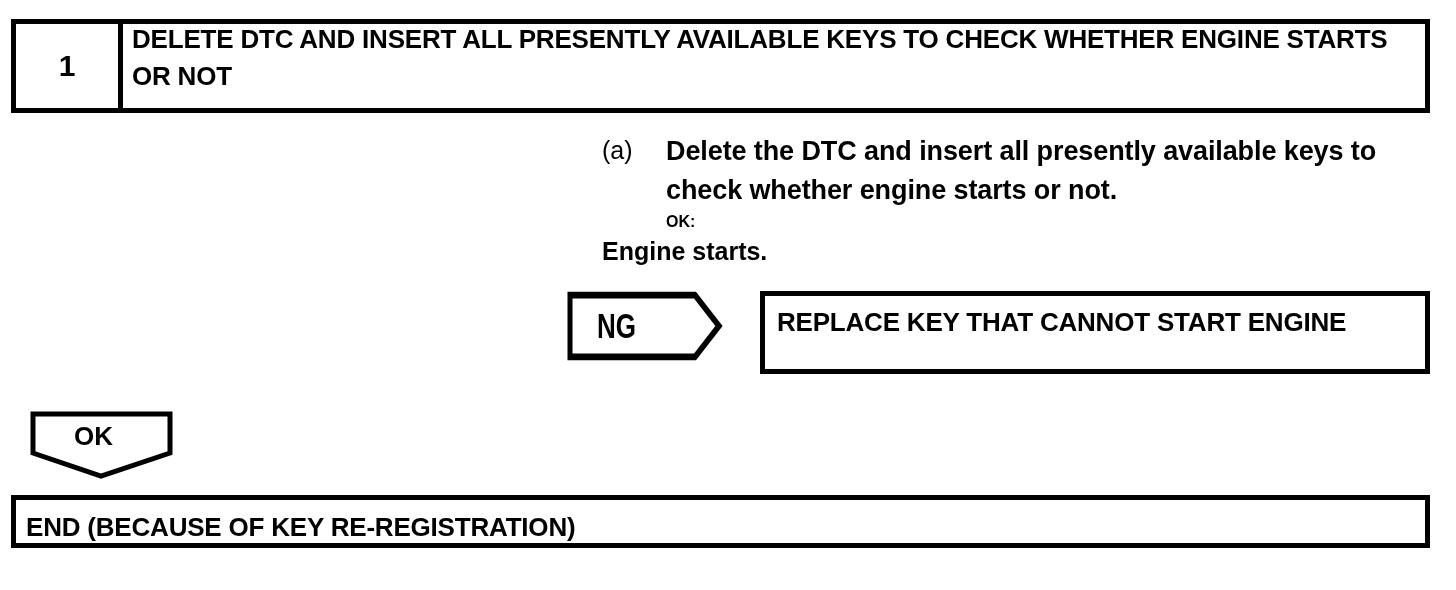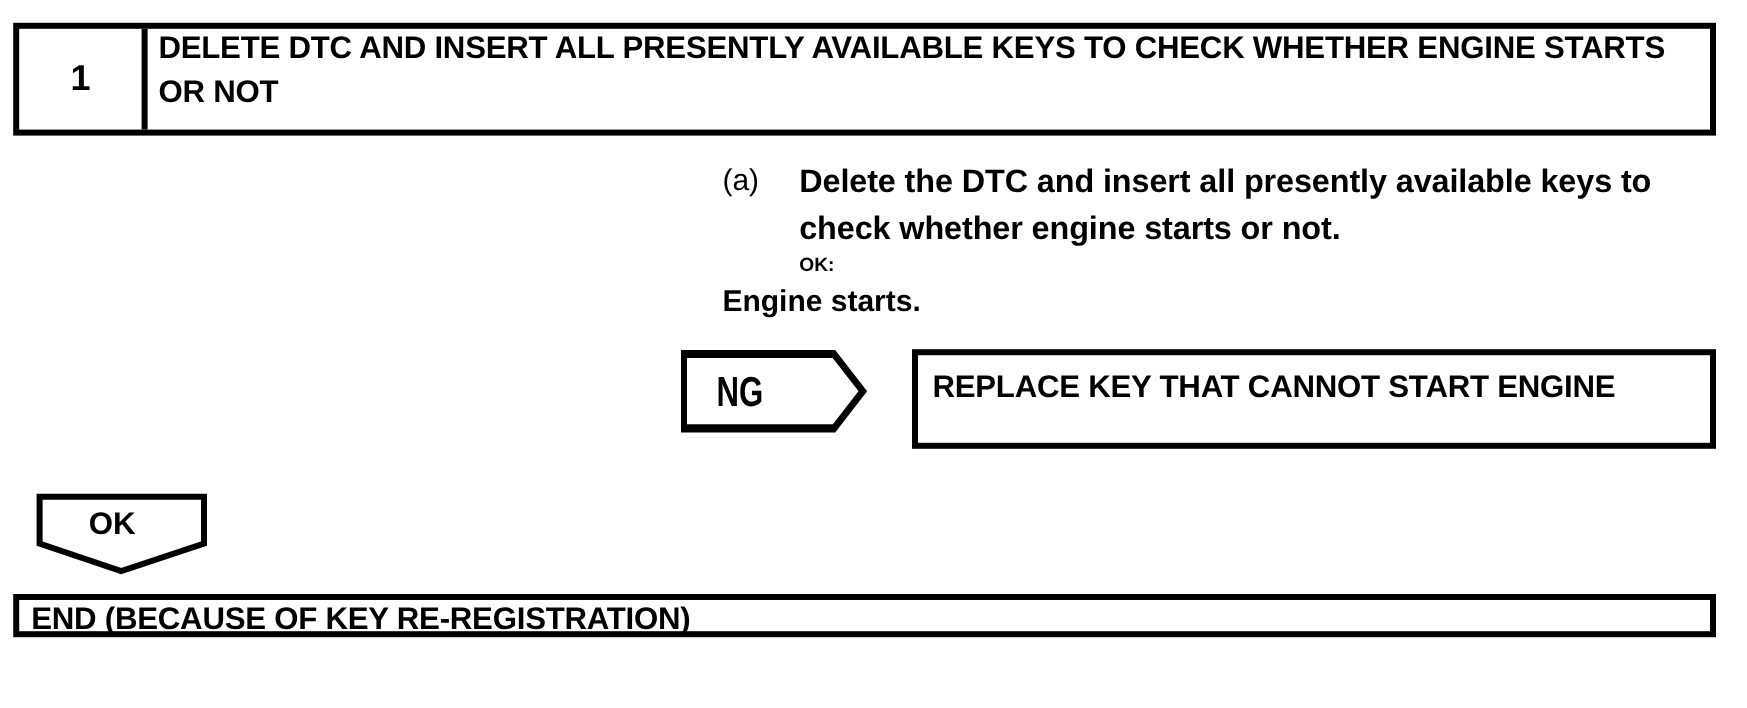--- a/index.html
+++ b/index.html
@@ -143,22 +143,22 @@
   .replace-box {
     left: 760px;
     top: 291px;
     width: 670px;
     height: 83px;
   }
   .end-box {
     left: 11px;
     top: 495px;
     width: 1419px;
-    height: 36px;
-    align-items: flex-start;
+    height: 53px;
+    align-items: flex-end;
   }
   .result-box-text {
     font-size: 26px;
     font-weight: bold;
     line-height: 1.38;
     letter-spacing: -0.2px;
     padding: 9px 10px 0 12px;
   }
   .end-box .result-box-text {
     padding: 0 10px 0 10px;

